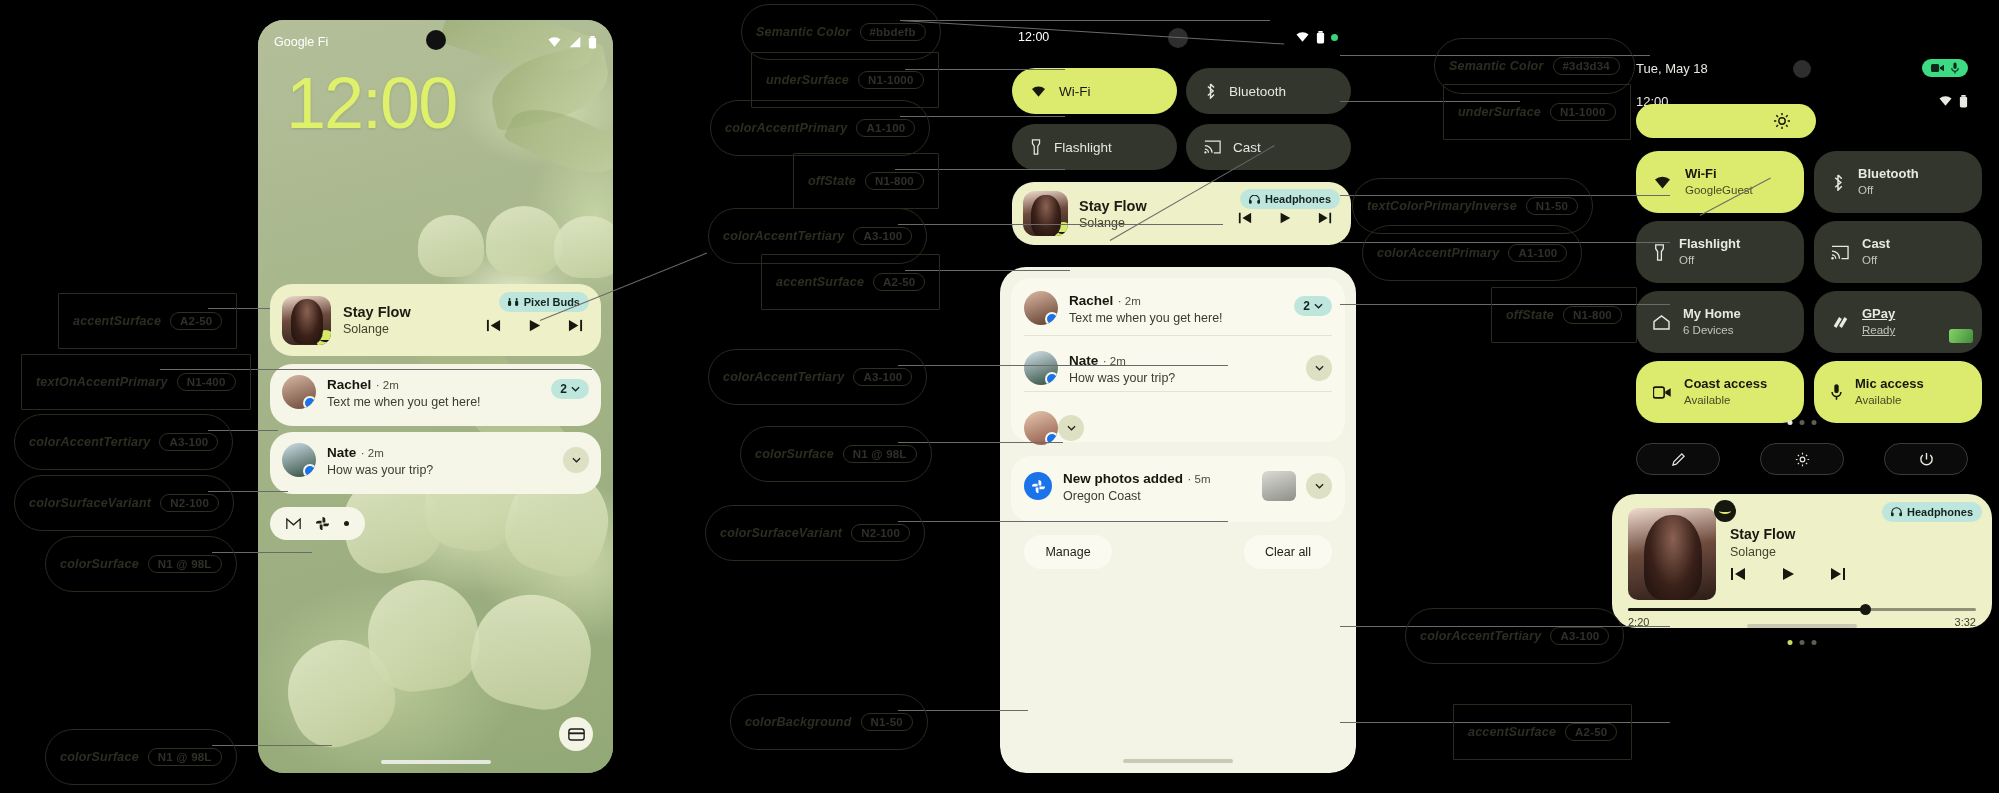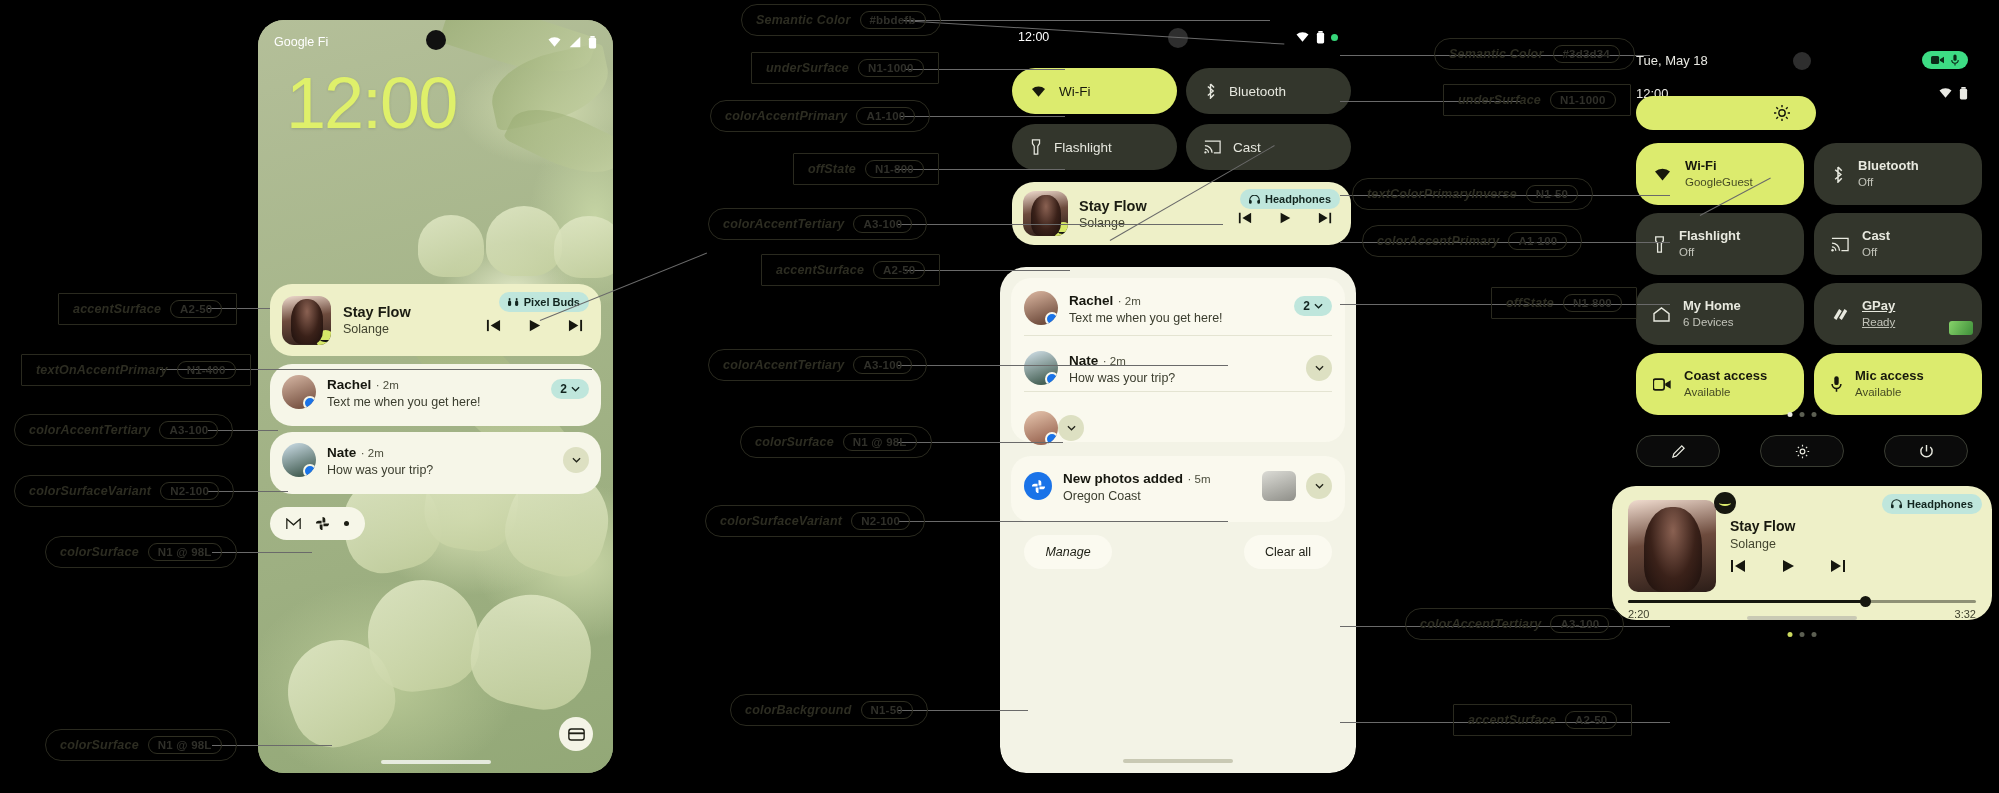--- a/index.html
+++ b/index.html
@@ -16,21 +16,21 @@
     position: absolute;
     display: flex; align-items: center; gap: 9px;
     border: 1.5px solid #2a2a1f;
     color: #2d2d22;
     background: transparent;
     font-size: 12.5px;
     font-style: italic;
     font-weight: 700;
     letter-spacing: .2px;
     white-space: nowrap;
-    padding: 6px 14px;
+    padding: 18px 14px;
     z-index: 5;
   }
   .anno.pill   { border-radius: 999px; }
   .anno.rect   { border-radius: 1px; margin-left: 13px; }
   .anno .chip {
     border: 1.5px solid #2f2f22;
     border-radius: 999px;
     padding: 2px 9px;
     font-size: 11.5px;
     font-style: normal;
@@ -180,21 +180,21 @@
   .divline { position:absolute; height:1px; background:#e4e4d2; }
   .btn-pill {
     position:absolute;border-radius:999px;background:#fbfaf0;
     display:flex;align-items:center;justify-content:center;
     font-size:12.5px;color:#1d1e14;font-weight:500;
   }
   .homebar2{position:absolute;left:50%;transform:translateX(-50%);
             height:4px;border-radius:2px;background:#c9c9b4;}
 
   
-  #phone3 { left: 1612px; top: 20px; width: 380px; height: 753px; background:#000; }
+  #phone3 { left: 1612px; top: 28px; width: 380px; height: 753px; background:#000; }
   .sb3a { position:absolute;top:30px;left:0;right:0;height:20px;
           display:flex;align-items:center;justify-content:space-between;
           padding:0 24px;color:#e9e9e3;font-size:13px; }
   .sb3b { position:absolute;top:63px;left:0;right:0;height:20px;
           display:flex;align-items:center;justify-content:space-between;
           padding:0 24px;color:#e9e9e3;font-size:13px; }
   .punch3{position:absolute;left:50%;top:32px;transform:translateX(-50%);
           width:18px;height:18px;border-radius:50%;background:#2e2e2e;}
   .privchip{display:flex;align-items:center;gap:7px;background:#3ddc84;
             border-radius:999px;padding:3px 9px;}
@@ -623,21 +623,21 @@
           </div>
           <div style="width:34px;height:30px;border-radius:6px;background:linear-gradient(160deg,#dcdcd6,#8e8e88);flex:none;margin-right:10px;"></div>
           <div class="expand">
             <svg width="9" height="6" viewBox="0 0 10 6">
                 <path d="M1 1l4 4 4-4" stroke="#22241a" stroke-width="1.4" fill="none"></path>
               </svg>
           </div>
         </div>
       </div>
 
-      <div class="btn-pill" style="left:24px; top:268px; width:88px; height:34px;font-style:italic;">
+      <div class="btn-pill" style="left:24px; top:268px; width:88px; height:34px;">
         <span>Manage</span>
       </div>
       <div class="btn-pill" style="right:24px; top:268px; width:88px; height:34px;">
         <span>Clear all</span>
       </div>
 
       <div class="homebar2" style="bottom:10px; width:110px;"></div>
     </div>
   </div>
 

